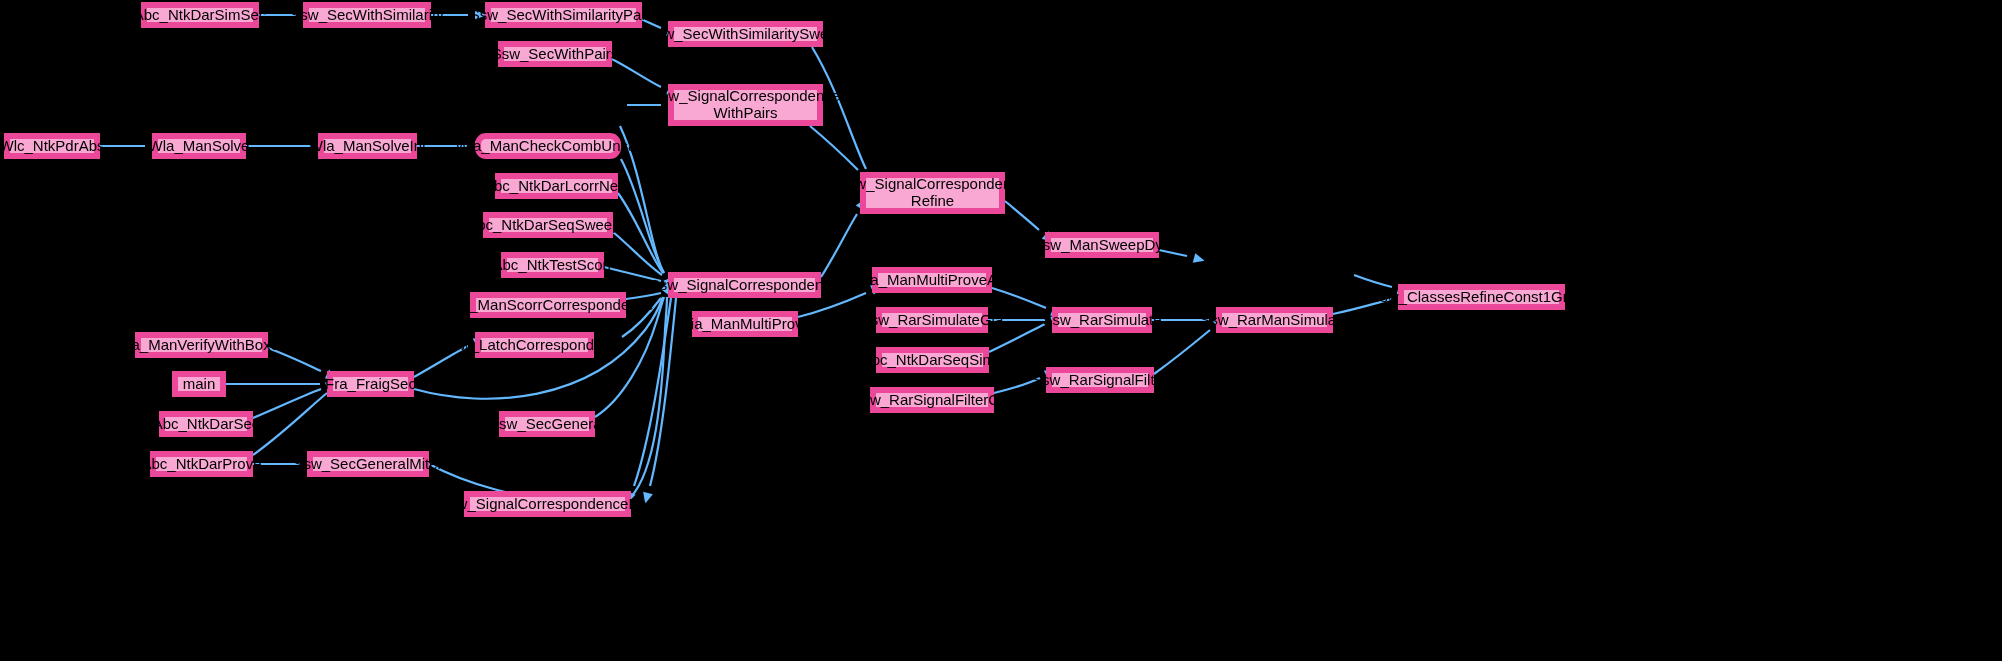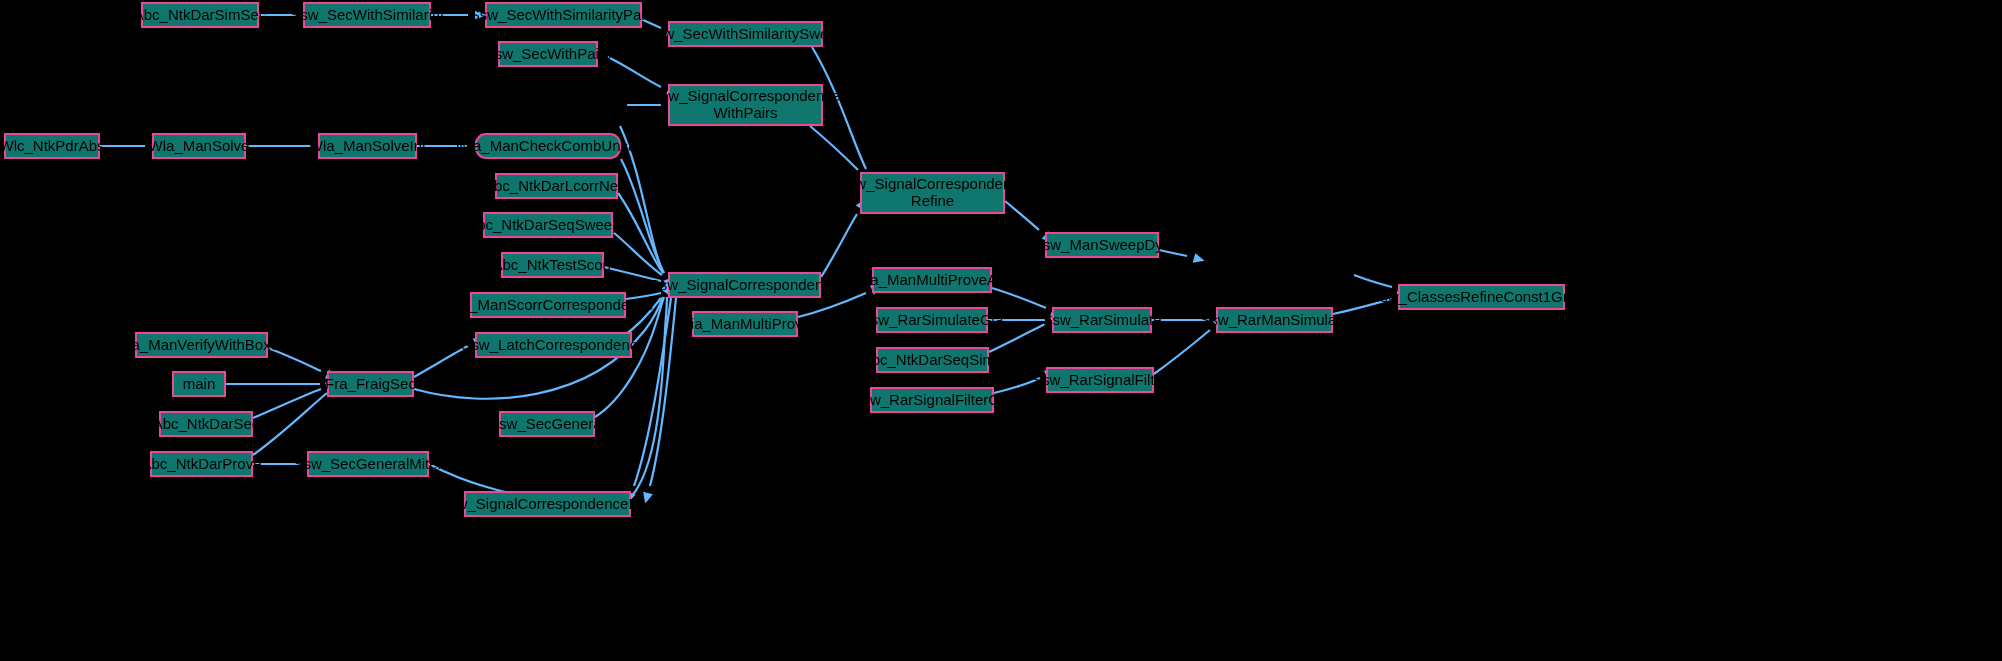--- a/index.html
+++ b/index.html
@@ -18,22 +18,22 @@
   #edges {
     position: absolute;
     left: 0; top: 0;
     width: 2002px;
     height: 661px;
     pointer-events: none;
   }
   .node {
     position: absolute;
     box-sizing: border-box;
-    background: #0f766e;
-    border: 2px solid #ec4899;
+    background: #f9a8d4;
+    border: 6px solid #ec4899;
     color: #000000;
     font-size: 15px;
     line-height: 1.12;
     display: flex;
     align-items: center;
     justify-content: center;
     text-align: center;
     white-space: pre-line;
     padding: 0 4px;
     z-index: 5;
@@ -206,21 +206,21 @@
       </g>
       <g>
         <path d="M676,298 C670,360 662,440 650,486" fill="none" stroke="#63b8ff" stroke-width="2.2"></path>
         <polygon points="0,-5 0,5 11,0" fill="#63b8ff" transform="translate(648,493) rotate(105)"></polygon>
       </g>
     </svg>
 <div class="node" style="left: 141px; top: 2px; width: 118px; height: 26px;">Abc_NtkDarSimSec</div>
     <div class="node" style="left: 303px; top: 2px; width: 128px; height: 26px;">Ssw_SecWithSimilarity</div>
     <div class="node" style="left: 485px; top: 2px; width: 157px; height: 26px;">Ssw_SecWithSimilarityPairs</div>
     <div class="node" style="left: 668px; top: 21px; width: 155px; height: 26px;">Ssw_SecWithSimilaritySweep</div>
-    <div class="node" style="left: 498px; top: 41px; width: 100px; height: 26px;">Ssw_SecWithPairs</div>
+    <div class="node" style="left: 498px; top: 41px; width: 114px; height: 26px;">Ssw_SecWithPairs</div>
     <div class="node" style="left: 668px; top: 84px; width: 155px; height: 42px;">Ssw_SignalCorrespondence
 WithPairs</div>
     <div class="node" style="left: 4px; top: 133px; width: 96px; height: 26px;">Wlc_NtkPdrAbs</div>
     <div class="node" style="left: 152px; top: 133px; width: 94px; height: 26px;">Wla_ManSolve</div>
     <div class="node" style="left: 318px; top: 133px; width: 99px; height: 26px;">Wla_ManSolveInt</div>
     <div class="node" style="left: 475px; top: 133px; width: 146px; height: 26px; border-radius: 11px;">Wla_ManCheckCombUnsat</div>
     <div class="node" style="left: 860px; top: 172px; width: 145px; height: 42px;">Ssw_SignalCorrespondence
 Refine</div>
     <div class="node" style="left: 495px; top: 173px; width: 123px; height: 26px;">Abc_NtkDarLcorrNew</div>
     <div class="node" style="left: 483px; top: 212px; width: 130px; height: 26px;">Abc_NtkDarSeqSweep2</div>
@@ -228,21 +228,21 @@
     <div class="node" style="left: 501px; top: 252px; width: 103px; height: 26px;">Abc_NtkTestScorr</div>
     <div class="node" style="left: 872px; top: 267px; width: 120px; height: 26px;">Gia_ManMultiProveAig</div>
     <div class="node" style="left: 668px; top: 272px; width: 153px; height: 26px;">Ssw_SignalCorrespondence</div>
     <div class="node" style="left: 470px; top: 292px; width: 156px; height: 26px;">Cec_ManScorrCorrespondence</div>
     <div class="node" style="left: 1398px; top: 284px; width: 167px; height: 26px;">Ssw_ClassesRefineConst1Group</div>
     <div class="node" style="left: 1052px; top: 307px; width: 100px; height: 26px;">Ssw_RarSimulate</div>
     <div class="node" style="left: 1216px; top: 307px; width: 117px; height: 26px;">Ssw_RarManSimulate</div>
     <div class="node" style="left: 876px; top: 307px; width: 112px; height: 26px;">Ssw_RarSimulateGia</div>
     <div class="node" style="left: 692px; top: 311px; width: 106px; height: 26px;">Gia_ManMultiProve</div>
     <div class="node" style="left: 135px; top: 332px; width: 133px; height: 26px;">Gia_ManVerifyWithBoxes</div>
-    <div class="node" style="left: 475px; top: 332px; width: 157px; height: 26px;">Ssw_LatchCorrespondence</div>
+    <div class="node" style="left: 475px; top: 332px; width: 119px; height: 26px;">Ssw_LatchCorrespondence</div>
     <div class="node" style="left: 876px; top: 347px; width: 113px; height: 26px;">Abc_NtkDarSeqSim3</div>
     <div class="node" style="left: 1046px; top: 367px; width: 108px; height: 26px;">Ssw_RarSignalFilter</div>
     <div class="node" style="left: 172px; top: 371px; width: 54px; height: 26px;">main</div>
     <div class="node" style="left: 327px; top: 371px; width: 87px; height: 26px;">Fra_FraigSec</div>
     <div class="node" style="left: 870px; top: 387px; width: 124px; height: 26px;">Ssw_RarSignalFilterGia</div>
     <div class="node" style="left: 159px; top: 411px; width: 94px; height: 26px;">Abc_NtkDarSec</div>
     <div class="node" style="left: 499px; top: 411px; width: 96px; height: 26px;">Ssw_SecGeneral</div>
     <div class="node" style="left: 150px; top: 451px; width: 103px; height: 26px;">Abc_NtkDarProve</div>
     <div class="node" style="left: 307px; top: 451px; width: 122px; height: 26px;">Ssw_SecGeneralMiter</div>
     <div class="node" style="left: 464px; top: 491px; width: 167px; height: 26px;">Ssw_SignalCorrespondencePart</div>

